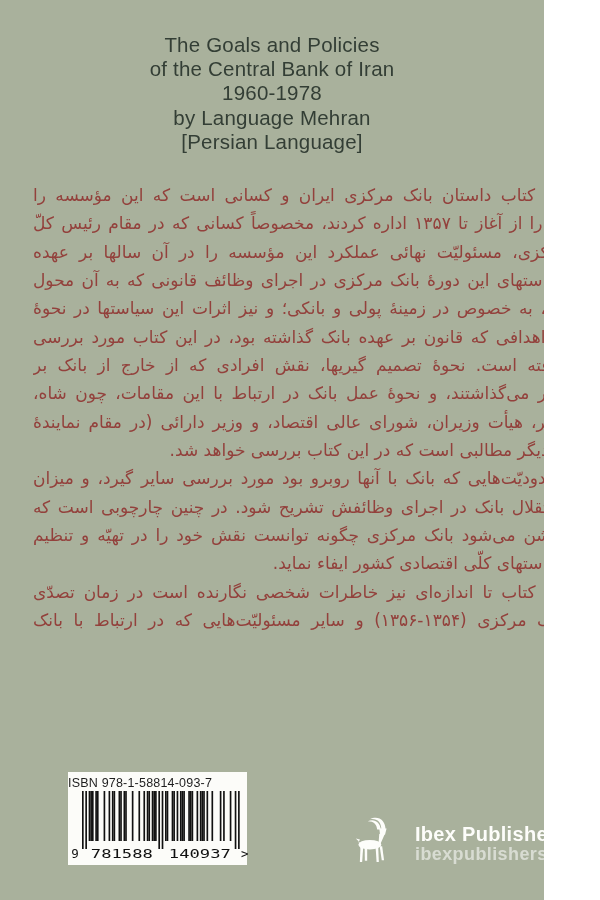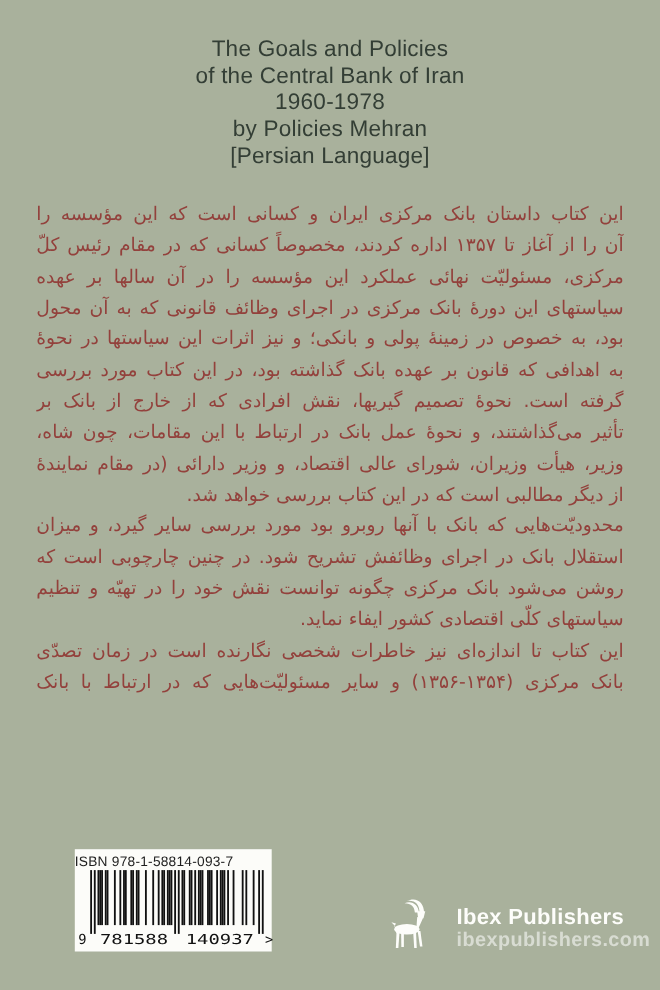--- a/index.html
+++ b/index.html
@@ -1,18 +1,18 @@
 <!DOCTYPE html>
 <html><head>
 <meta charset="utf-8">
 <style>
   html,body{margin:0;padding:0;}
   .cover{
     position:relative;
-    width:600px;height:900px;
+    width:544px;height:900px;
     background:#a9b19c;
     overflow:hidden;
     font-family:"Liberation Sans",sans-serif;
   }
   
   .title-block{
     position:absolute;left:0;right:0;top:33px;
     text-align:center;
     color:#333e35;
     font-size:20.5px;
@@ -82,21 +82,21 @@
 </style>
 </head>
 <body>
 
 <div class="cover" style="background: rgb(169, 177, 156);">
 
   <div class="title-block" style="color: rgb(51, 62, 53);">
     <div>The Goals and Policies</div>
     <div>of the Central Bank of Iran</div>
     <div>1960-1978</div>
-    <div>by Policies Mehran</div>
+    <div>by Language Mehran</div>
     <div>[Persian Language]</div>
   </div>
 
   <div class="persian-block" id="persian-block" style="color: rgb(147, 65, 60);">
       <div class="p-line">این کتاب داستان بانک مرکزی ایران و کسانی است که این مؤسسه را ساختند و</div>
       <div class="p-line">آن را از آغاز تا ۱۳۵۷ اداره کردند، مخصوصاً کسانی که در مقام رئیس کلّ بانک</div>
       <div class="p-line">مرکزی، مسئولیّت نهائی عملکرد این مؤسسه را در آن سالها بر عهده داشته‌اند.</div>
       <div class="p-line">سیاستهای این دورهٔ بانک مرکزی در اجرای وظائف قانونی که به آن محول شده</div>
       <div class="p-line">بود، به خصوص در زمینهٔ پولی و بانکی؛ و نیز اثرات این سیاستها در نحوهٔ رسیدن</div>
       <div class="p-line">به اهدافی که قانون بر عهده بانک گذاشته بود، در این کتاب مورد بررسی قرار</div>

